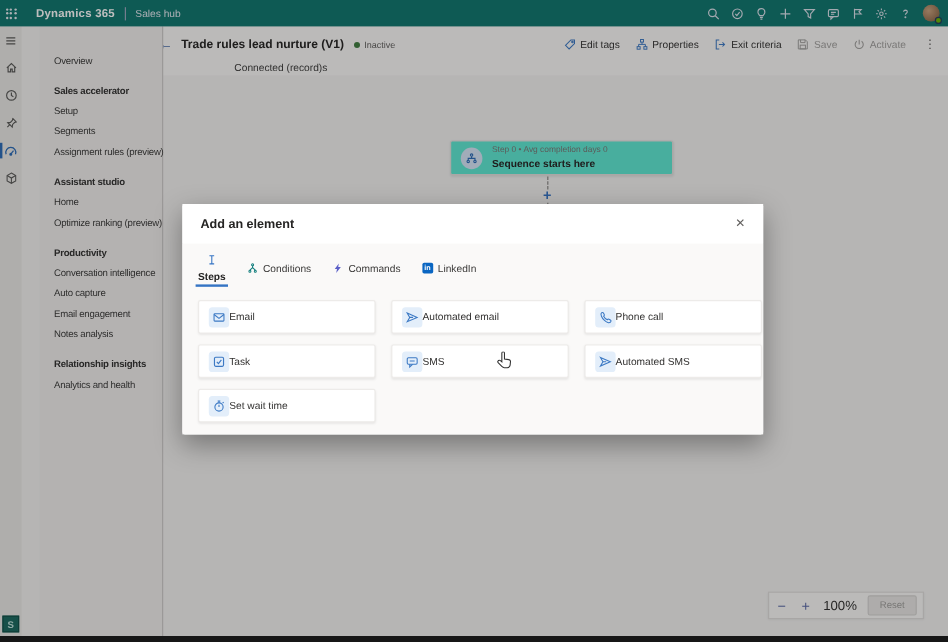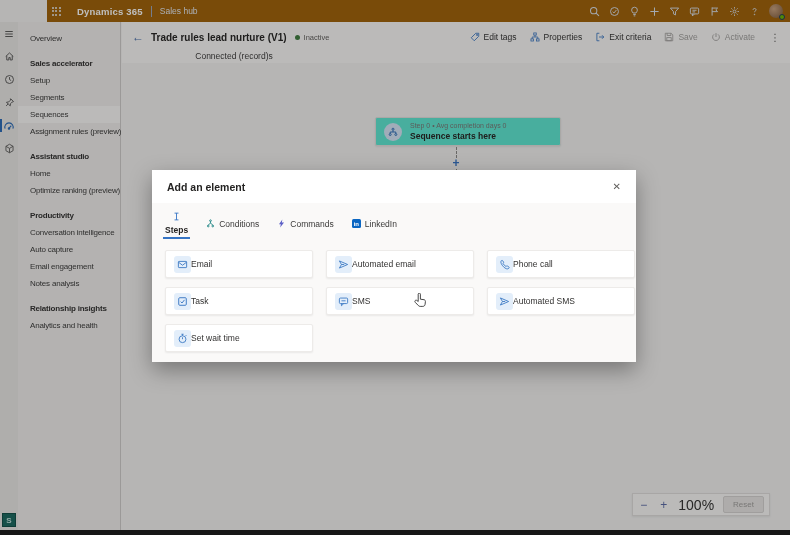--- a/index.html
+++ b/index.html
@@ -1,41 +1,41 @@
 <!DOCTYPE html>
 <html><head>
 <meta charset="utf-8">
 <style>
   * { margin:0; padding:0; box-sizing:border-box; }
   html,body { width:790px; height:535px; overflow:hidden; }
   body { font-family:"Liberation Sans", sans-serif; color:#323130; background:#f4f3f2; position:relative; }
   .screen { position:absolute; inset:0; }
 
   
-  .topbar { position:absolute; left:0; top:0; right:0; height:22px; background:#a16207; display:flex; align-items:center; z-index:10;margin-left:47px; }
+  .topbar { position:absolute; left:0; top:0; right:0; height:22px; background:#0f766e; display:flex; align-items:center; z-index:10; }
   .waffle { width:18px; height:22px; display:flex; align-items:center; justify-content:center; cursor:pointer; }
   .waffle-grid { width:9px; height:9px; display:grid; grid-template-columns:repeat(3,1fr); gap:1.5px; }
   .waffle-grid i { background:#e8ecf2; width:2px; height:2px; border-radius:50%; }
   .brand { color:#fff; font-weight:bold; font-size:9.5px; margin-left:12px; letter-spacing:.2px; }
   .tb-sep { width:1px; height:11px; background:#9aa7bd; margin:0 8px; }
   .appname { color:#e4e9f1; font-size:8.5px; }
   .tb-icons { margin-left:auto; display:flex; align-items:center; gap:9px; padding-right:7px; color:#dbe2ec; }
   .tb-icons svg { display:block; }
   .avatar { width:14px; height:14px; border-radius:50%; background:radial-gradient(circle at 35% 35%, #caa27e, #7d5a3c); position:relative; }
   .presence { position:absolute; right:-2px; bottom:-2px; width:6px; height:6px; border-radius:50%; background:#6bb700; border:1px solid #20395f; }
 
   
   .rail { position:absolute; left:0; top:22px; bottom:5px; width:18px; background:#ebe9e7; display:flex; flex-direction:column; align-items:center; padding-top:4px; gap:8px; z-index:5; }
   .rail-icon { width:18px; height:15px; display:flex; align-items:center; justify-content:center; color:#5a5a58; position:relative; cursor:pointer; }
   .rail-icon.sel { color:#2b6cb8; }
   .rail-icon.sel::before { content:""; position:absolute; left:0; top:1px; bottom:1px; width:2px; background:#2b6cb8; }
   .rail-badge { position:absolute; bottom:3px; left:2px; width:14px; height:14px; background:#19695f; border:1px solid #0f4f47; display:flex; align-items:center; justify-content:center; color:#bfe3dd; font-size:8px; font-weight:bold; cursor:pointer; }
 
   
-  .sidebar { position:absolute; left:18px; top:22px; bottom:5px; width:103px; background:#f1efee; border-right:1px solid #cfcdcb; font-size:8px; padding-top:8px; z-index:5; }
+  .sidebar { position:absolute; left:33px; top:22px; bottom:5px; width:103px; background:#f1efee; border-right:1px solid #cfcdcb; font-size:8px; padding-top:20px; z-index:5; }
   .sb-item { padding:4px 0 4px 12px; color:#3b3a39; white-space:nowrap; letter-spacing:-.2px; cursor:pointer; }
   .sb-item.sel { background:#fbfaf9; }
   .sb-header { padding:12px 0 4px 12px; font-weight:bold; color:#323130; white-space:nowrap; letter-spacing:-.2px; }
 
   
   .main { position:absolute; left:122px; top:22px; right:0; bottom:5px; background:#f4f3f2; }
   .page-header { background:#fbfaf9; height:41px; padding:6px 8px 0 10px; }
   .title-row { display:flex; align-items:center; height:18px; }
   .back-arrow { color:#4a6ea9; font-size:12px; margin-right:7px; cursor:pointer; line-height:1; }
   .page-title { font-size:10px; font-weight:bold; color:#252423; white-space:nowrap; }
@@ -61,21 +61,21 @@
   .node-title { font-size:8.5px; font-weight:bold; color:#252423; line-height:1.3; }
   .connector { position:absolute; left:333px; top:84px; width:2px; display:flex; flex-direction:column; align-items:center; }
   .conn-dash { width:0; border-left:1px dashed #8a8886; height:11px; }
   .conn-plus { color:#3574c4; font-size:12px; font-weight:bold; line-height:10px; height:11px; cursor:pointer; }
   .conn-dash2 { width:0; border-left:1px dashed #8a8886; height:8px; }
   .conn-end { width:7px; height:7px; border:1px solid #605e5c; border-radius:50%; background:transparent; }
 
   
   .zoombar { position:absolute; right:20px; bottom:14px; height:23px; background:#fbfaf9; border:1px solid #e1dfdd; display:flex; align-items:center; padding:0 5px; gap:9px; box-shadow:0 1px 2px rgba(0,0,0,.08); }
   .zoom-btn { color:#5b6aa6; font-size:12px; cursor:pointer; line-height:1; padding:0 2px; }
-  .zoom-level { font-size:14px; color:#323130; }
+  .zoom-level { font-size:11px; color:#323130; }
   .reset-btn { font-size:8px; color:#a19f9d; background:#e9e7e5; border:1px solid #d6d4d2; padding:3px 9px; border-radius:2px; cursor:default; }
 
   
   .dim { position:absolute; inset:0; bottom:5px; background:rgba(15,15,15,.27); z-index:20; }
   .modal { position:absolute; left:152px; top:170px; width:484px; height:192px; background:#fff; border-radius:2px; box-shadow:0 8px 22px rgba(0,0,0,.35); z-index:30; }
   .modal-head { height:33px; display:flex; align-items:center; padding:0 12px 0 15px; background:#fff; }
   .modal-title { font-size:10.5px; font-weight:bold; color:#252423; }
   .modal-close { margin-left:auto; color:#605e5c; font-size:10px; cursor:pointer; padding:2px 3px; line-height:1; }
   .modal-body { position:absolute; top:33px; left:0; right:0; bottom:0; background:#faf9f8; padding:9px 10px 0 13px; }
   .mtabs { display:flex; gap:18px; font-size:8.5px; }
@@ -193,21 +193,20 @@
         </svg>
       </span>
     <span class="rail-badge">S</span>
   </nav>
 
   <aside class="sidebar">
     <div class="sb-item">Overview</div>
     <div class="sb-header">Sales accelerator</div>
     <div class="sb-item">Setup</div>
     <div class="sb-item">Segments</div>
-    <div class="sb-item sel">Sequences</div>
     <div class="sb-item">Assignment rules (preview)</div>
     <div class="sb-header">Assistant studio</div>
     <div class="sb-item">Home</div>
     <div class="sb-item">Optimize ranking (preview)</div>
     <div class="sb-header">Productivity</div>
     <div class="sb-item">Conversation intelligence</div>
     <div class="sb-item">Auto capture</div>
     <div class="sb-item">Email engagement</div>
     <div class="sb-item">Notes analysis</div>
     <div class="sb-header">Relationship insights</div>

